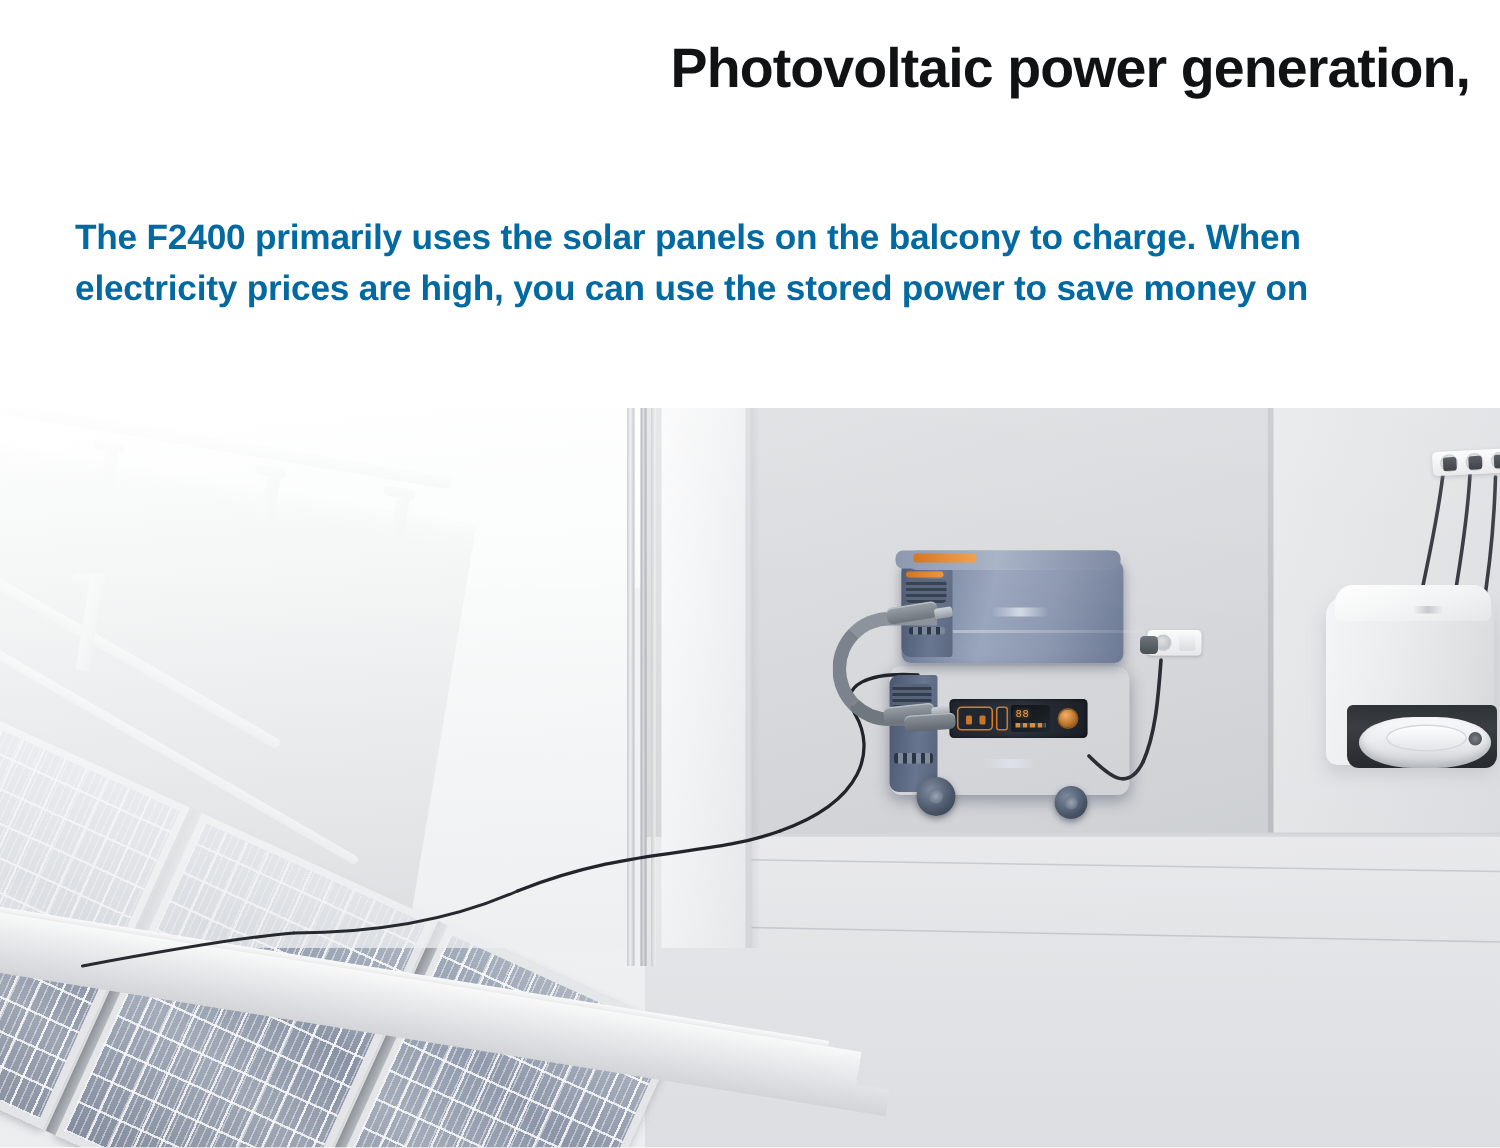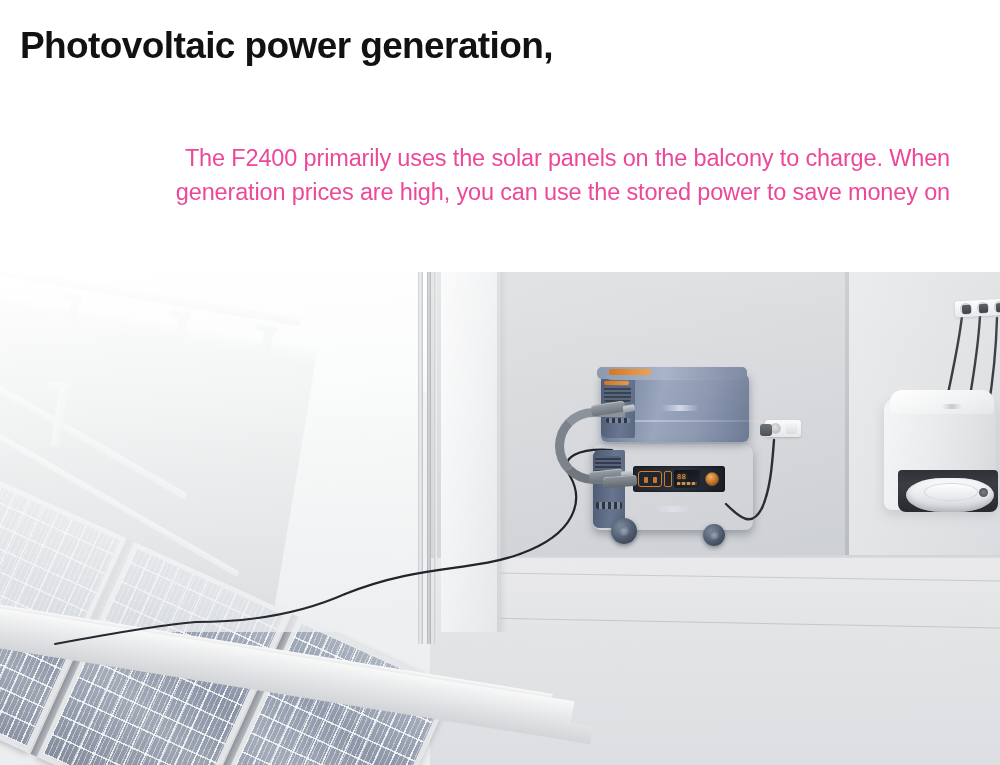--- a/index.html
+++ b/index.html
@@ -6,30 +6,30 @@
   * { margin:0; padding:0; box-sizing:border-box; }
   html,body { width:1000px; height:765px; overflow:hidden; background:#ffffff; }
   body { font-family:"Liberation Sans", sans-serif; -webkit-font-smoothing:antialiased; }
 
   .page { position:relative; width:1000px; height:765px; background:#fff; }
 
   
   .copy { position:absolute; left:0; top:0; width:1000px; height:272px; background:#fff; }
   .headline {
     position:absolute; left:50%; transform:translateX(-50%); top:23px;
-    width:960px; text-align:left;
+    width:960px; text-align:right;
     font-size:37px; font-weight:700; line-height:1.22;
     letter-spacing:-0.6px; color:#111214; white-space:nowrap;
   }
   .headline .l2 { display:block; }
   .subcopy {
     position:absolute; left:50%; transform:translateX(-50%); top:141px;
-    width:900px; text-align:right;
-    font-size:23.5px; font-weight:400; line-height:1.46;
-    letter-spacing:-0.15px; color:#ec4899;
+    width:900px; text-align:left;
+    font-size:23.5px; font-weight:700; line-height:1.46;
+    letter-spacing:-0.15px; color:#0369a1;
   }
   .subcopy .sl { display:block; white-space:nowrap; }
 
   
   .photo { position:absolute; left:0; top:272px; width:1000px; height:493px; overflow:hidden; background:#f2f3f4; }
 
   
   .sky {
     position:absolute; left:0; top:0; width:430px; height:120px;
     background:linear-gradient(180deg,#ffffff 0%,#fdfdfd 60%,#f8f9f9 100%);
@@ -447,21 +447,21 @@
 <body>
 
 <div class="page">
 
   <div class="copy">
     <h1 class="headline">
       <span>Photovoltaic power generation,</span>
     </h1>
     <p class="subcopy">
       <span class="sl">The F2400 primarily uses the solar panels on the balcony to charge. When</span>
-      <span class="sl">generation prices are high, you can use the stored power to save money on</span>
+      <span class="sl">electricity prices are high, you can use the stored power to save money on</span>
     </p>
   </div>
 
   <div class="photo">
 
     <div class="sky"></div>
 
     <div class="room-backwall"></div>
     <div class="room-backwall2"></div>
     <div class="room-rightwall"></div>

